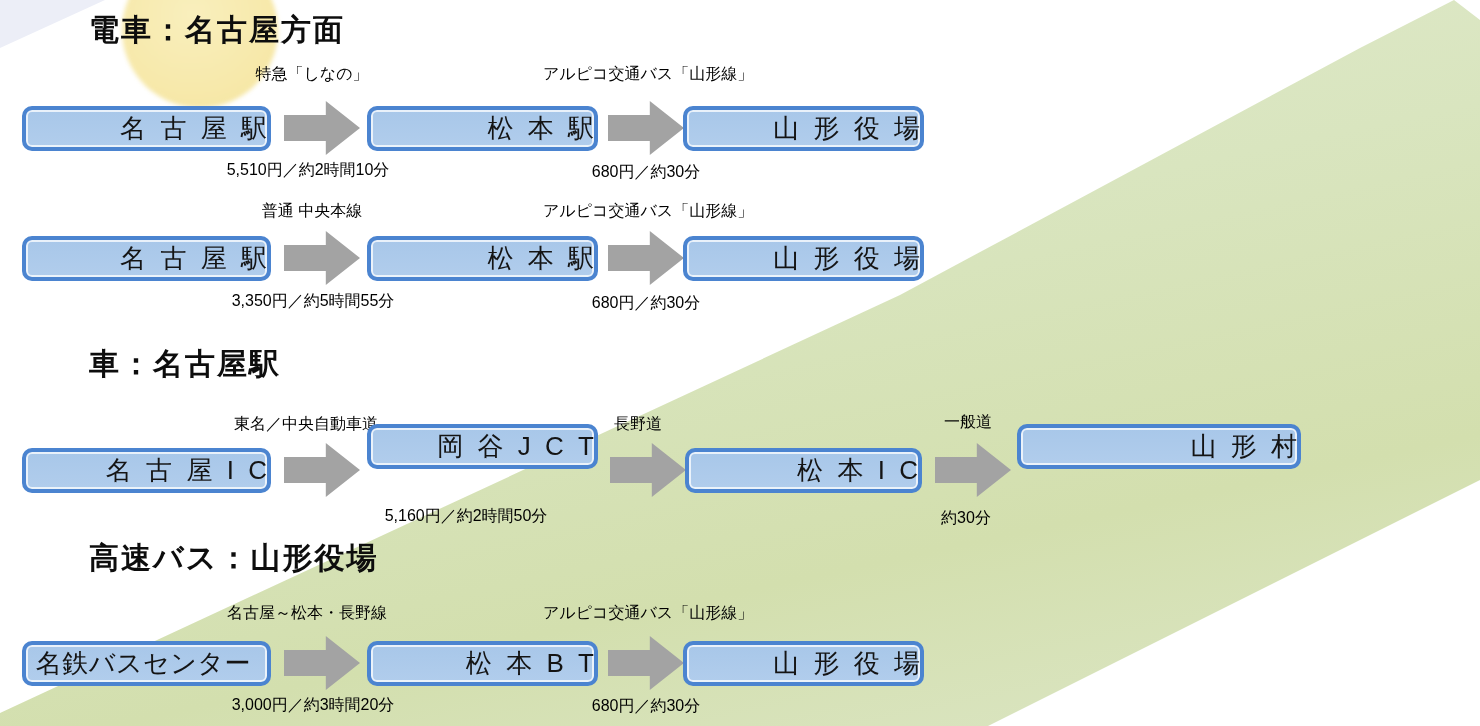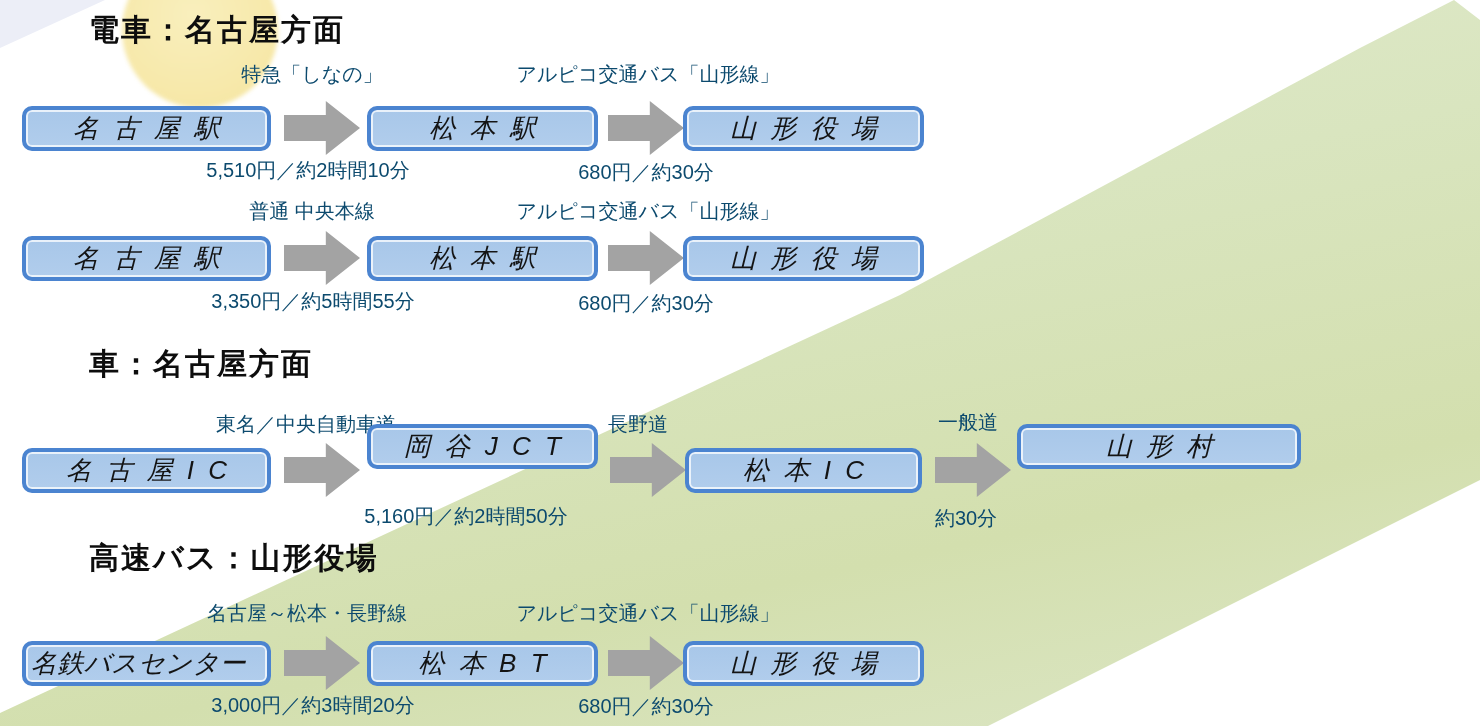--- a/index.html
+++ b/index.html
@@ -31,36 +31,36 @@
     position:absolute;left:81px;margin:8px;
     font-size:30px;line-height:34px;font-weight:800;letter-spacing:2px;color:#0d0d0d;
     white-space:nowrap;
   }
   
   .node{
     position:absolute;height:45px;box-sizing:border-box;
     background:linear-gradient(180deg,#a8c7e9 0%,#b1cdec 100%);
     border:4px solid #4b84d0;border-radius:10px;
     box-shadow:inset 0 0 0 2px rgba(255,255,255,.75);
-    display:flex;align-items:center;justify-content:center;font-style:italic;
+    display:flex;align-items:center;justify-content:flex-end;
   }
   .node-label{
     font-size:26px;color:#141414;white-space:nowrap;
     letter-spacing:.55em;margin-right:-.55em;
   }
   .node-label.tight{letter-spacing:.02em;margin-right:16px;}
   
   .arrow{
     position:absolute;width:76px;height:54px;background:#a3a3a3;
     clip-path:polygon(0 26%,55% 26%,55% 0,100% 50%,55% 100%,55% 74%,0 74%);
   }
   
   .lbl{
     position:absolute;transform:translateX(-50%);
-    font-size:20px;line-height:24px;color:#0c4a6e;white-space:nowrap;
+    font-size:16px;line-height:24px;color:#000000;white-space:nowrap;
   }
 </style>
 </head>
 <body>
 
 <div class="stage">
 
   <div class="corner-wedge"></div>
   <div class="sun-circle"></div>
   <div class="green-band"></div>
@@ -96,21 +96,21 @@
     <span class="node-label">松本駅</span>
   </div>
   <div class="arrow" style="left:608px;top:231px"></div>
   <div class="node" style="left:683px;top:236px;width:241px">
     <span class="node-label">山形役場</span>
   </div>
 
   <div class="lbl" style="left:313px;top:289px">3,350円／約5時間55分</div>
   <div class="lbl" style="left:646px;top:291px">680円／約30分</div>
 
-  <h2 class="sec-h" style="top:339px">車：名古屋方面</h2>
+  <h2 class="sec-h" style="top:339px">車：名古屋駅</h2>
 
   <div class="lbl" style="left:306px;top:412px">東名／中央自動車道</div>
   <div class="lbl" style="left:638px;top:412px">長野道</div>
   <div class="lbl" style="left:968px;top:410px">一般道</div>
 
   <div class="node" style="left:22px;top:448px;width:249px">
     <span class="node-label">名古屋IC</span>
   </div>
   <div class="arrow" style="left:284px;top:443px"></div>
   <div class="node" style="left:367px;top:424px;width:231px">

